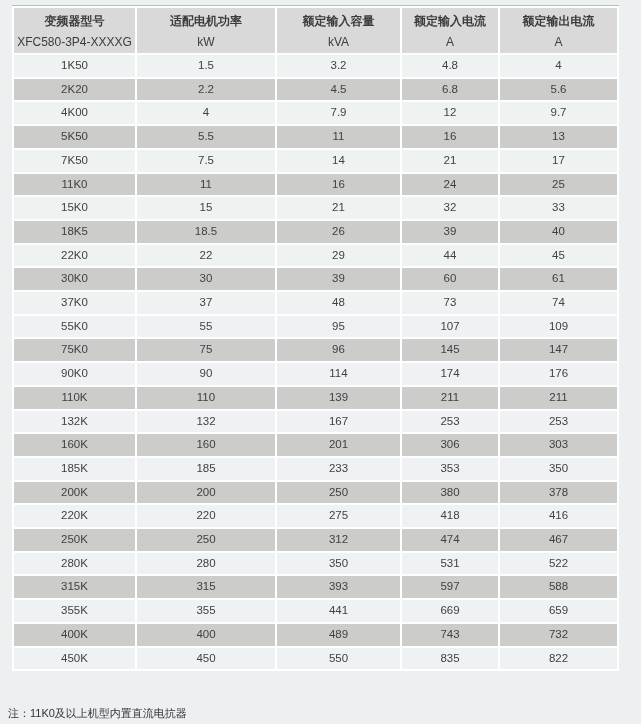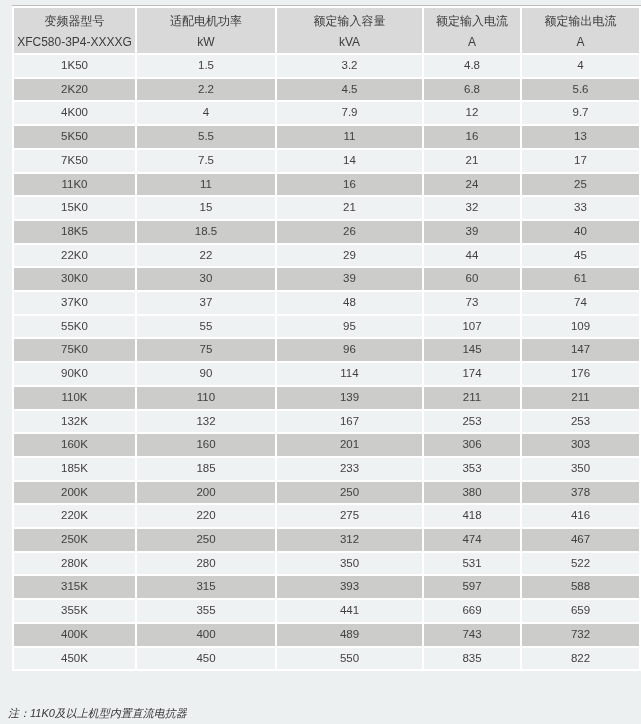--- a/index.html
+++ b/index.html
@@ -23,44 +23,43 @@
   .spec-table th{
     background:#d8d9d8;
     font-weight:normal;
     color:#3c3c3c;
     font-size:12px;
     height:45px;
     padding:0;
     text-align:center;
     vertical-align:middle;
   }
-  .spec-table th .h1{margin-bottom:5px;}
+  .spec-table th .h1{margin-bottom:5px;font-weight:bold;}
   .spec-table td{
     text-align:center;
     font-size:11.5px;
     color:#414141;
     height:21.7px;
     line-height:21.7px;
     padding:0;
     vertical-align:middle;
     white-space:nowrap;
   }
   tr.light td{background:#eff2f3;}
   tr.dark td{background:#cccccb;}
   .note{
     position:absolute;
     left:8px;
     top:706px;
     font-size:11px;
     color:#333333;
-    font-style:italic;
   }
   .col-model{width:121px;}
   .col-power{width:138px;}
-  .col-capacity{width:145px;}
+  .col-capacity{width:123px;}
   .col-incurrent{width:96px;}
   .col-outcurrent{width:117px;}
 </style>
 </head>
 <body>
 
 <table class="spec-table">
   <thead>
     <tr>
       <th class="col-model">

